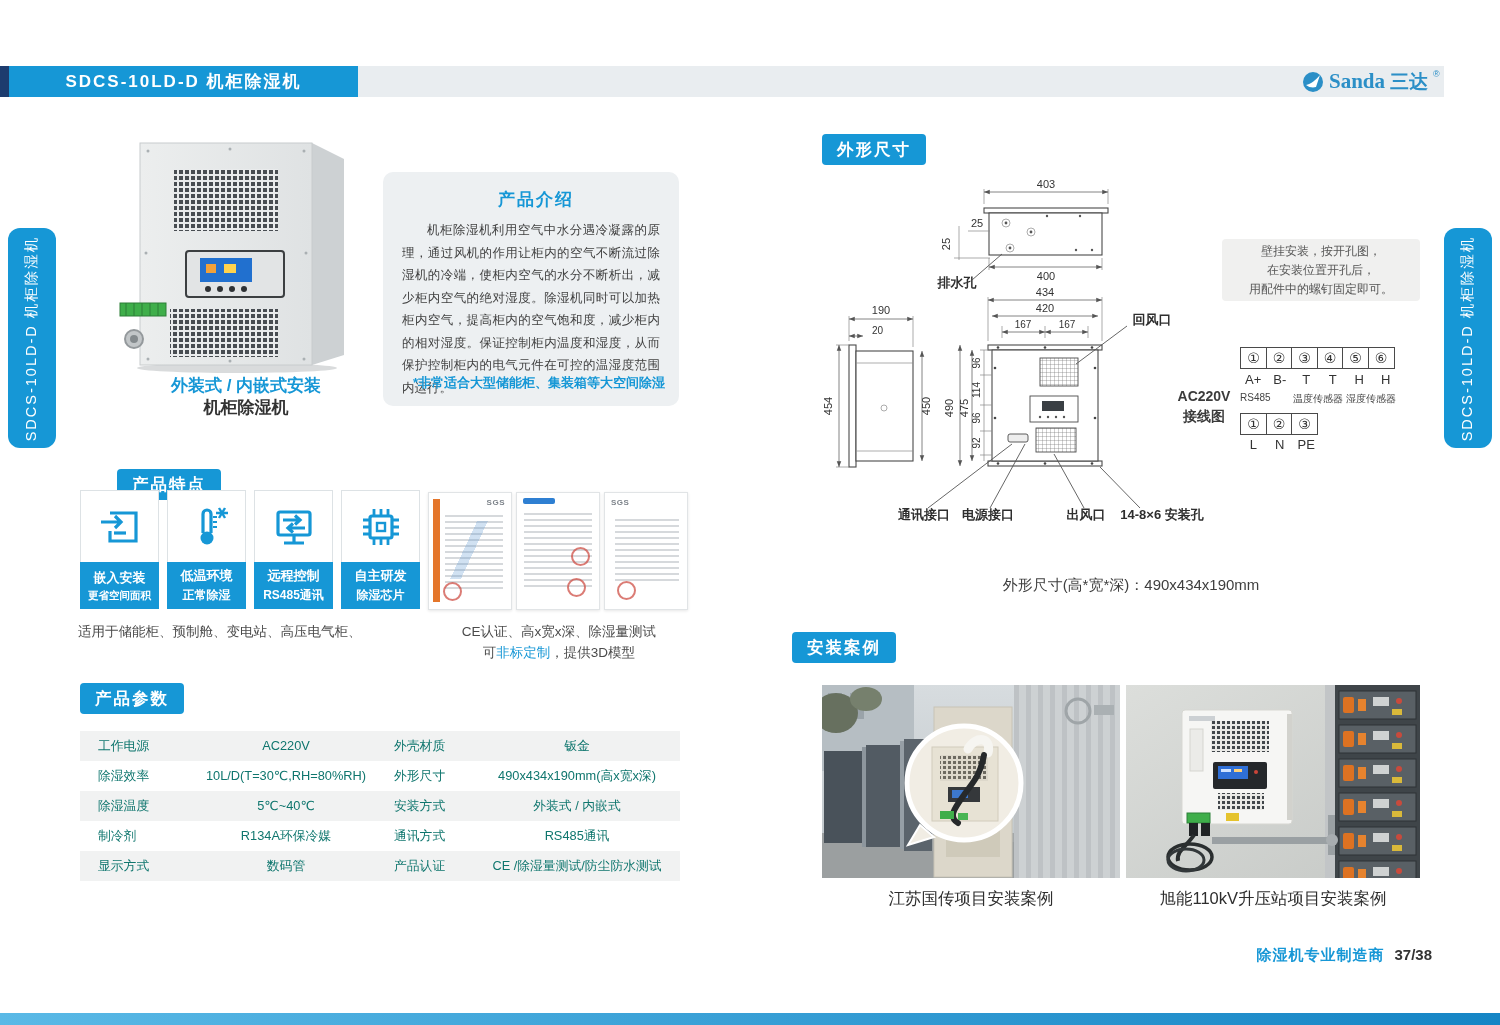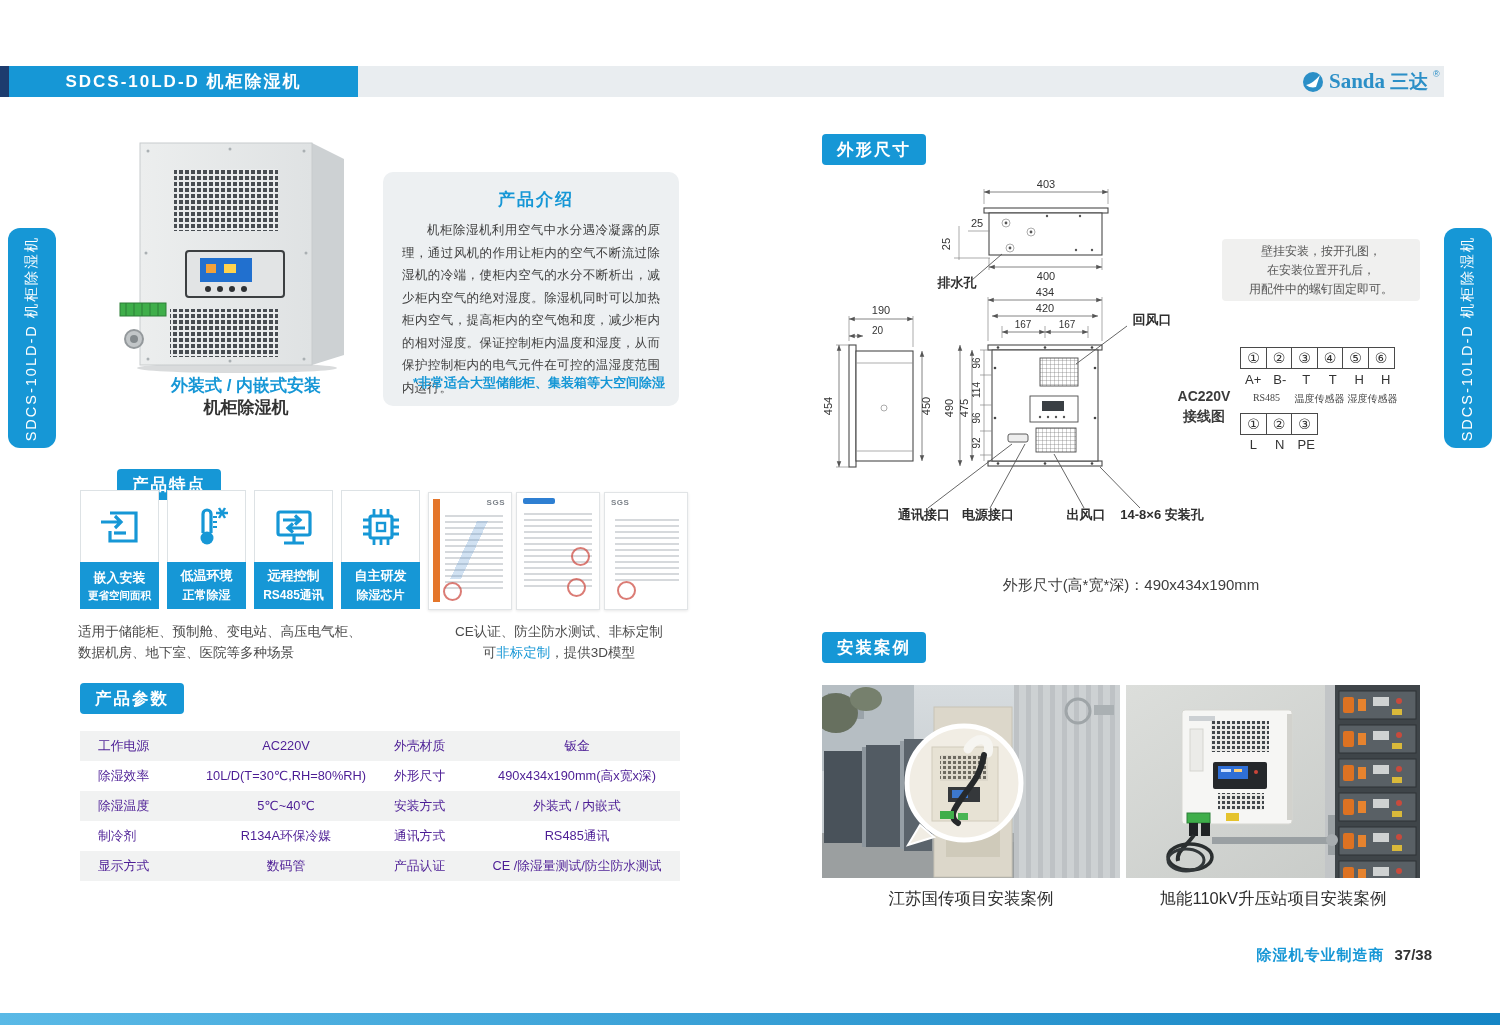--- a/index.html
+++ b/index.html
@@ -36,21 +36,21 @@
 
   
   .badge{
     background:#1697d6;color:#fff;font-weight:bold;font-size:16.5px;
     letter-spacing:2px;width:104px;height:31px;line-height:31px;
     text-align:center;border-radius:4px;
   }
   .badge.feat{left:80px;top:469px;margin-left:37px;}
   .badge.param{left:80px;top:683px;}
   .badge.dim{left:822px;top:134px;}
-  .badge.case{left:822px;top:632px;}
+  .badge.case{left:792px;top:632px;}
 
   
   .pphoto{left:112px;top:133px;}
   .pcap1{left:112px;top:374px;width:268px;text-align:center;color:#1697d6;
     font-weight:bold;font-size:17px;}
   .pcap2{left:112px;top:396px;width:268px;text-align:center;color:#333;
     font-weight:bold;font-size:17px;}
 
   
   .intro{
@@ -97,21 +97,21 @@
   .cert .bhead{position:absolute;left:6px;top:5px;width:32px;height:6px;background:#2e7fd2;border-radius:2px;}
 
   
   .scenes{left:78px;top:621px;width:348px;text-align:left;font-size:13.5px;
     color:#4b4b4b;line-height:21px;}
   .certtxt{left:426px;top:621px;width:266px;text-align:center;font-size:13.5px;
     color:#4b4b4b;line-height:21px;}
   .certtxt .hl{color:#1697d6;}
 
   
-  .ptable{left:80px;top:731px;width:600px;font-size:12.8px;color:#4c1d95;}
+  .ptable{left:80px;top:731px;width:600px;font-size:12.8px;color:#0f766e;}
   .prow{display:flex;height:30px;line-height:30px;}
   .prow:nth-child(odd){background:#f1f2f2;}
   .pk1{width:112px;padding-left:18px;box-sizing:border-box;}
   .pv1{width:188px;text-align:center;}
   .pk2{width:94px;padding-left:14px;box-sizing:border-box;}
   .pv2{flex:1;text-align:center;}
 
   
   .drawing{left:822px;top:168px;}
   .drawing text{font-family:"Liberation Sans","DejaVu Sans",sans-serif;}
@@ -135,21 +135,21 @@
   .tstrip6{left:1240px;top:347px;}
   .tstrip3{left:1240px;top:413px;}
   .tcell{width:25px;height:20px;border:1.5px solid #4a4a4a;margin-left:-1.5px;background:#fff;
     display:flex;align-items:center;justify-content:center;font-size:14px;color:#333;}
   .tcell:first-child{margin-left:0;}
   .trow-labels{display:flex;font-size:13px;color:#333;}
   .trow-labels span{width:26.5px;text-align:center;}
   .labels6{left:1240px;top:372px;}
   .labels3{left:1240px;top:437px;}
   .groups6{left:1240px;top:392px;display:flex;font-size:10px;color:#444;}
-  .groups6 span{width:53px;text-align:center;white-space:nowrap;font-family:Liberation Serif, serif;}
+  .groups6 span{width:53px;text-align:left;white-space:nowrap;}
 
   .dimsum{left:822px;top:576px;width:618px;text-align:center;font-size:15px;color:#3f3f3f;}
 
   
   .photo1{left:822px;top:685px;}
   .photo2{left:1126px;top:685px;}
   .photocap{top:888px;text-align:center;font-size:16.5px;color:#2e2e2e;}
   .photocap.p1{left:822px;width:298px;}
   .photocap.p2{left:1126px;width:294px;}
 
@@ -304,24 +304,23 @@
   <div class="stamp" style="right:13px;bottom:12px;"></div>
 </div>
 <div class="abs cert c3">
   <div class="sgs" style="left:6px;top:5px;">SGS</div>
   <div class="lines" style="left:10px;right:8px;top:22px;height:66px;"></div>
   <div class="stamp" style="left:12px;bottom:9px;"></div>
 </div>
 
 <div class="abs scenes">
   <div>适用于储能柜、预制舱、变电站、高压电气柜、</div>
-  <div>数据机房、地下室、医院等多种场景</div>
 </div>
 <div class="abs certtxt">
-  <div>CE认证、防尘防水测试、非标定制</div>
+  <div>CE认证、高x宽x深、除湿量测试</div>
   <div>
     <span>可</span><span class="hl">非标定制</span><span>，提供3D模型</span>
   </div>
 </div>
 
 <div class="abs badge param">产品参数</div>
 <div class="abs ptable">
   <div class="prow">
     <div class="pk1">工作电源</div>
       <div class="pv1">AC220V</div>

